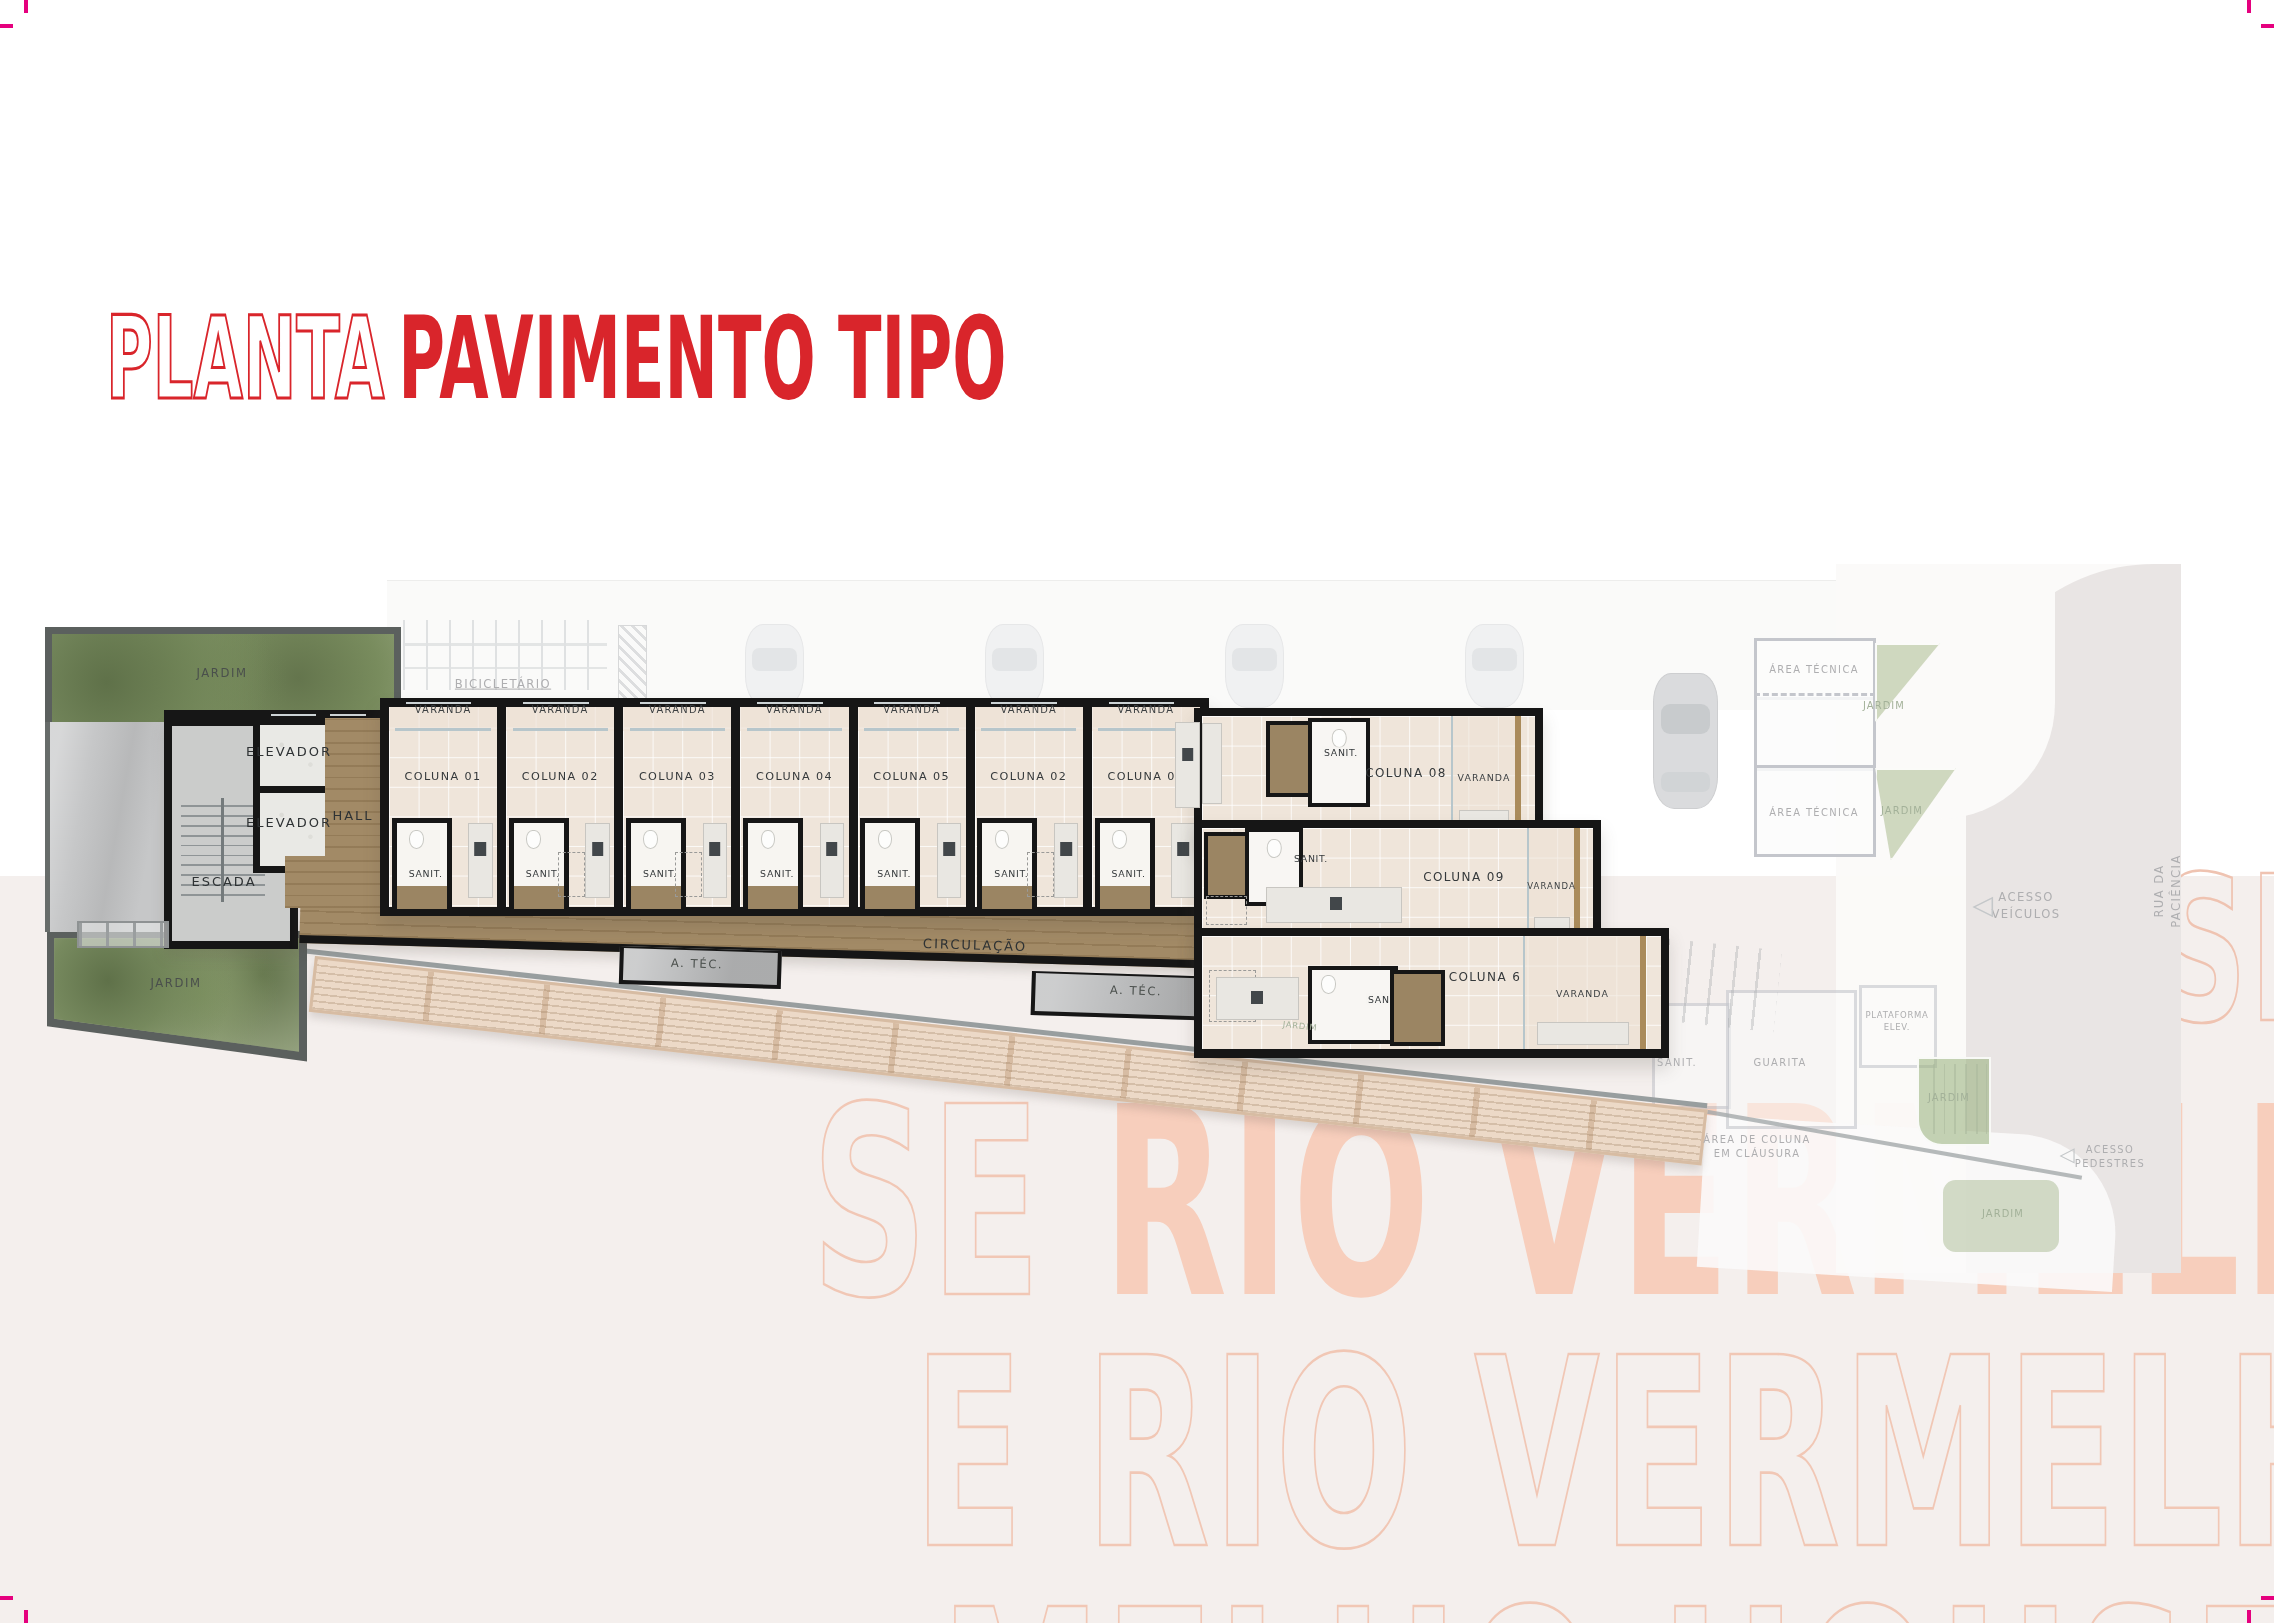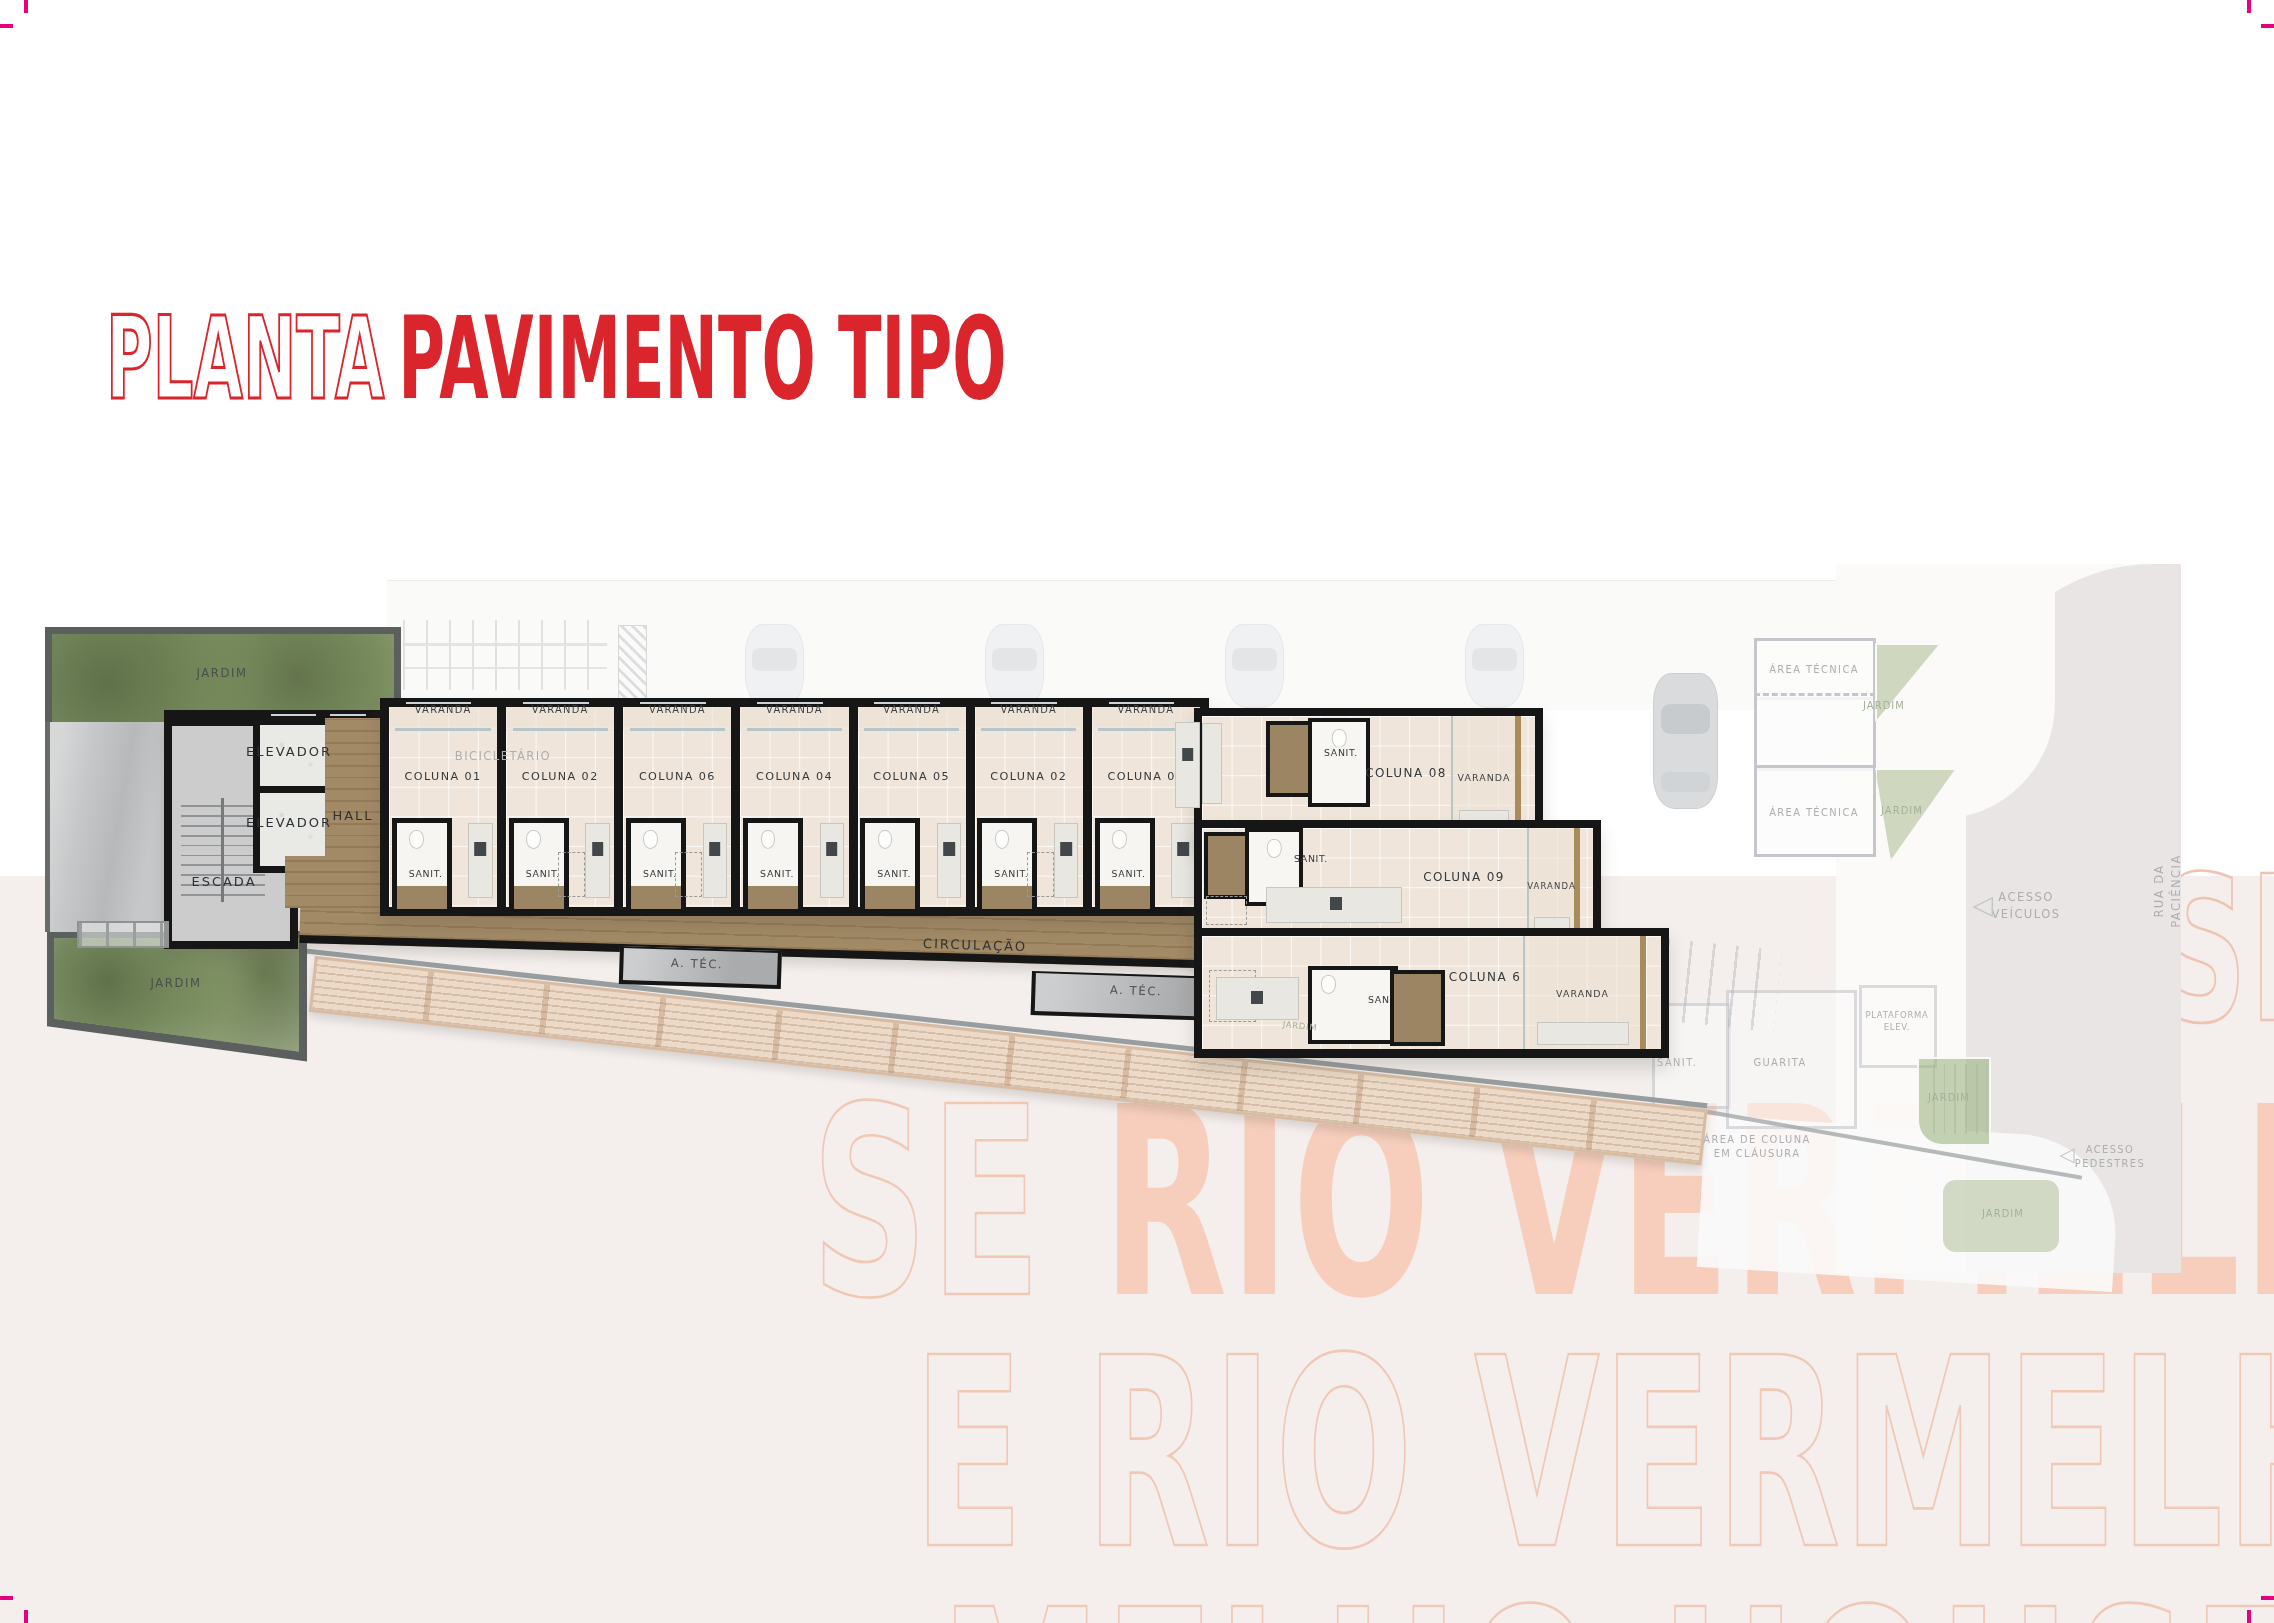--- a/index.html
+++ b/index.html
@@ -285,21 +285,21 @@
     </div>
   </div>
       <div class="unit">
     <div class="u-topwall">
           <i class="winline"></i>
         </div>
     <div class="varanda">
           <i class="rail"></i>
         </div>
     <span class="ulbl">VARANDA</span>
-    <span class="clbl">COLUNA 06</span>
+    <span class="clbl">COLUNA 03</span>
     <div class="szone">
       <div class="sbox">
         <i class="toilet"></i>
         <i class="woodfloor"></i>
         <span class="slbl">SANIT.</span>
       </div>
       <div class="counter">
             <i class="sink"></i>
           </div>
     </div>
@@ -440,21 +440,21 @@
   <div id="labels">
       <div class="lbl plan" style="left: 222px; top: 673px; transform: translate(-50%, -50%) rotate(0deg);">JARDIM</div>
       <div class="lbl strong" style="left: 289px; top: 752px; transform: translate(-50%, -50%) rotate(0deg);">ELEVADOR</div>
       <div class="lbl strong" style="left: 289px; top: 823px; transform: translate(-50%, -50%) rotate(0deg);">ELEVADOR</div>
       <div class="lbl strong" style="left: 353px; top: 816px; transform: translate(-50%, -50%) rotate(0deg);">HALL</div>
       <div class="lbl strong" style="left: 224px; top: 882px; transform: translate(-50%, -50%) rotate(0deg);">ESCADA</div>
       <div class="lbl plan" style="left: 176px; top: 983px; transform: translate(-50%, -50%) rotate(0deg);">JARDIM</div>
       <div class="lbl strong" style="left: 975px; top: 946px; transform: translate(-50%, -50%) rotate(1.8deg);">CIRCULAÇÃO</div>
       <div class="lbl plan" style="left: 697px; top: 964px; transform: translate(-50%, -50%) rotate(1.8deg);">A. TÉC.</div>
       <div class="lbl plan" style="left: 1136px; top: 991px; transform: translate(-50%, -50%) rotate(1.8deg);">A. TÉC.</div>
-      <div class="lbl faded" style="left: 503px; top: 756px; transform: translate(-50%, -50%) rotate(0deg);">BICICLETÁRIO</div>
+      <div class="lbl faded" style="left: 503px; top: 684px; transform: translate(-50%, -50%) rotate(0deg); text-decoration: underline;">BICICLETÁRIO</div>
       <div class="lbl faded tiny" style="left: 1814px; top: 670px; transform: translate(-50%, -50%) rotate(0deg);">ÁREA TÉCNICA</div>
       <div class="lbl fadedgreen" style="left: 1884px; top: 706px; transform: translate(-50%, -50%) rotate(0deg);">JARDIM</div>
       <div class="lbl faded tiny" style="left: 1814px; top: 813px; transform: translate(-50%, -50%) rotate(0deg);">ÁREA TÉCNICA</div>
       <div class="lbl fadedgreen" style="left: 1902px; top: 811px; transform: translate(-50%, -50%) rotate(0deg);">JARDIM</div>
       <div class="lbl faded" style="left: 2026px; top: 906px; transform: translate(-50%, -50%) rotate(0deg);">ACESSO
 VEÍCULOS</div>
       <div class="lbl arrow" style="left: 1983px; top: 905px; transform: translate(-50%, -50%) rotate(0deg);">◁</div>
       <div class="lbl faded" style="left: 2168px; top: 891px; transform: translate(-50%, -50%) rotate(-90deg);">RUA DA PACIÊNCIA</div>
       <div class="lbl faded micro" style="left: 1897px; top: 1021px; transform: translate(-50%, -50%) rotate(0deg);">PLATAFORMA
 ELEV.</div>

